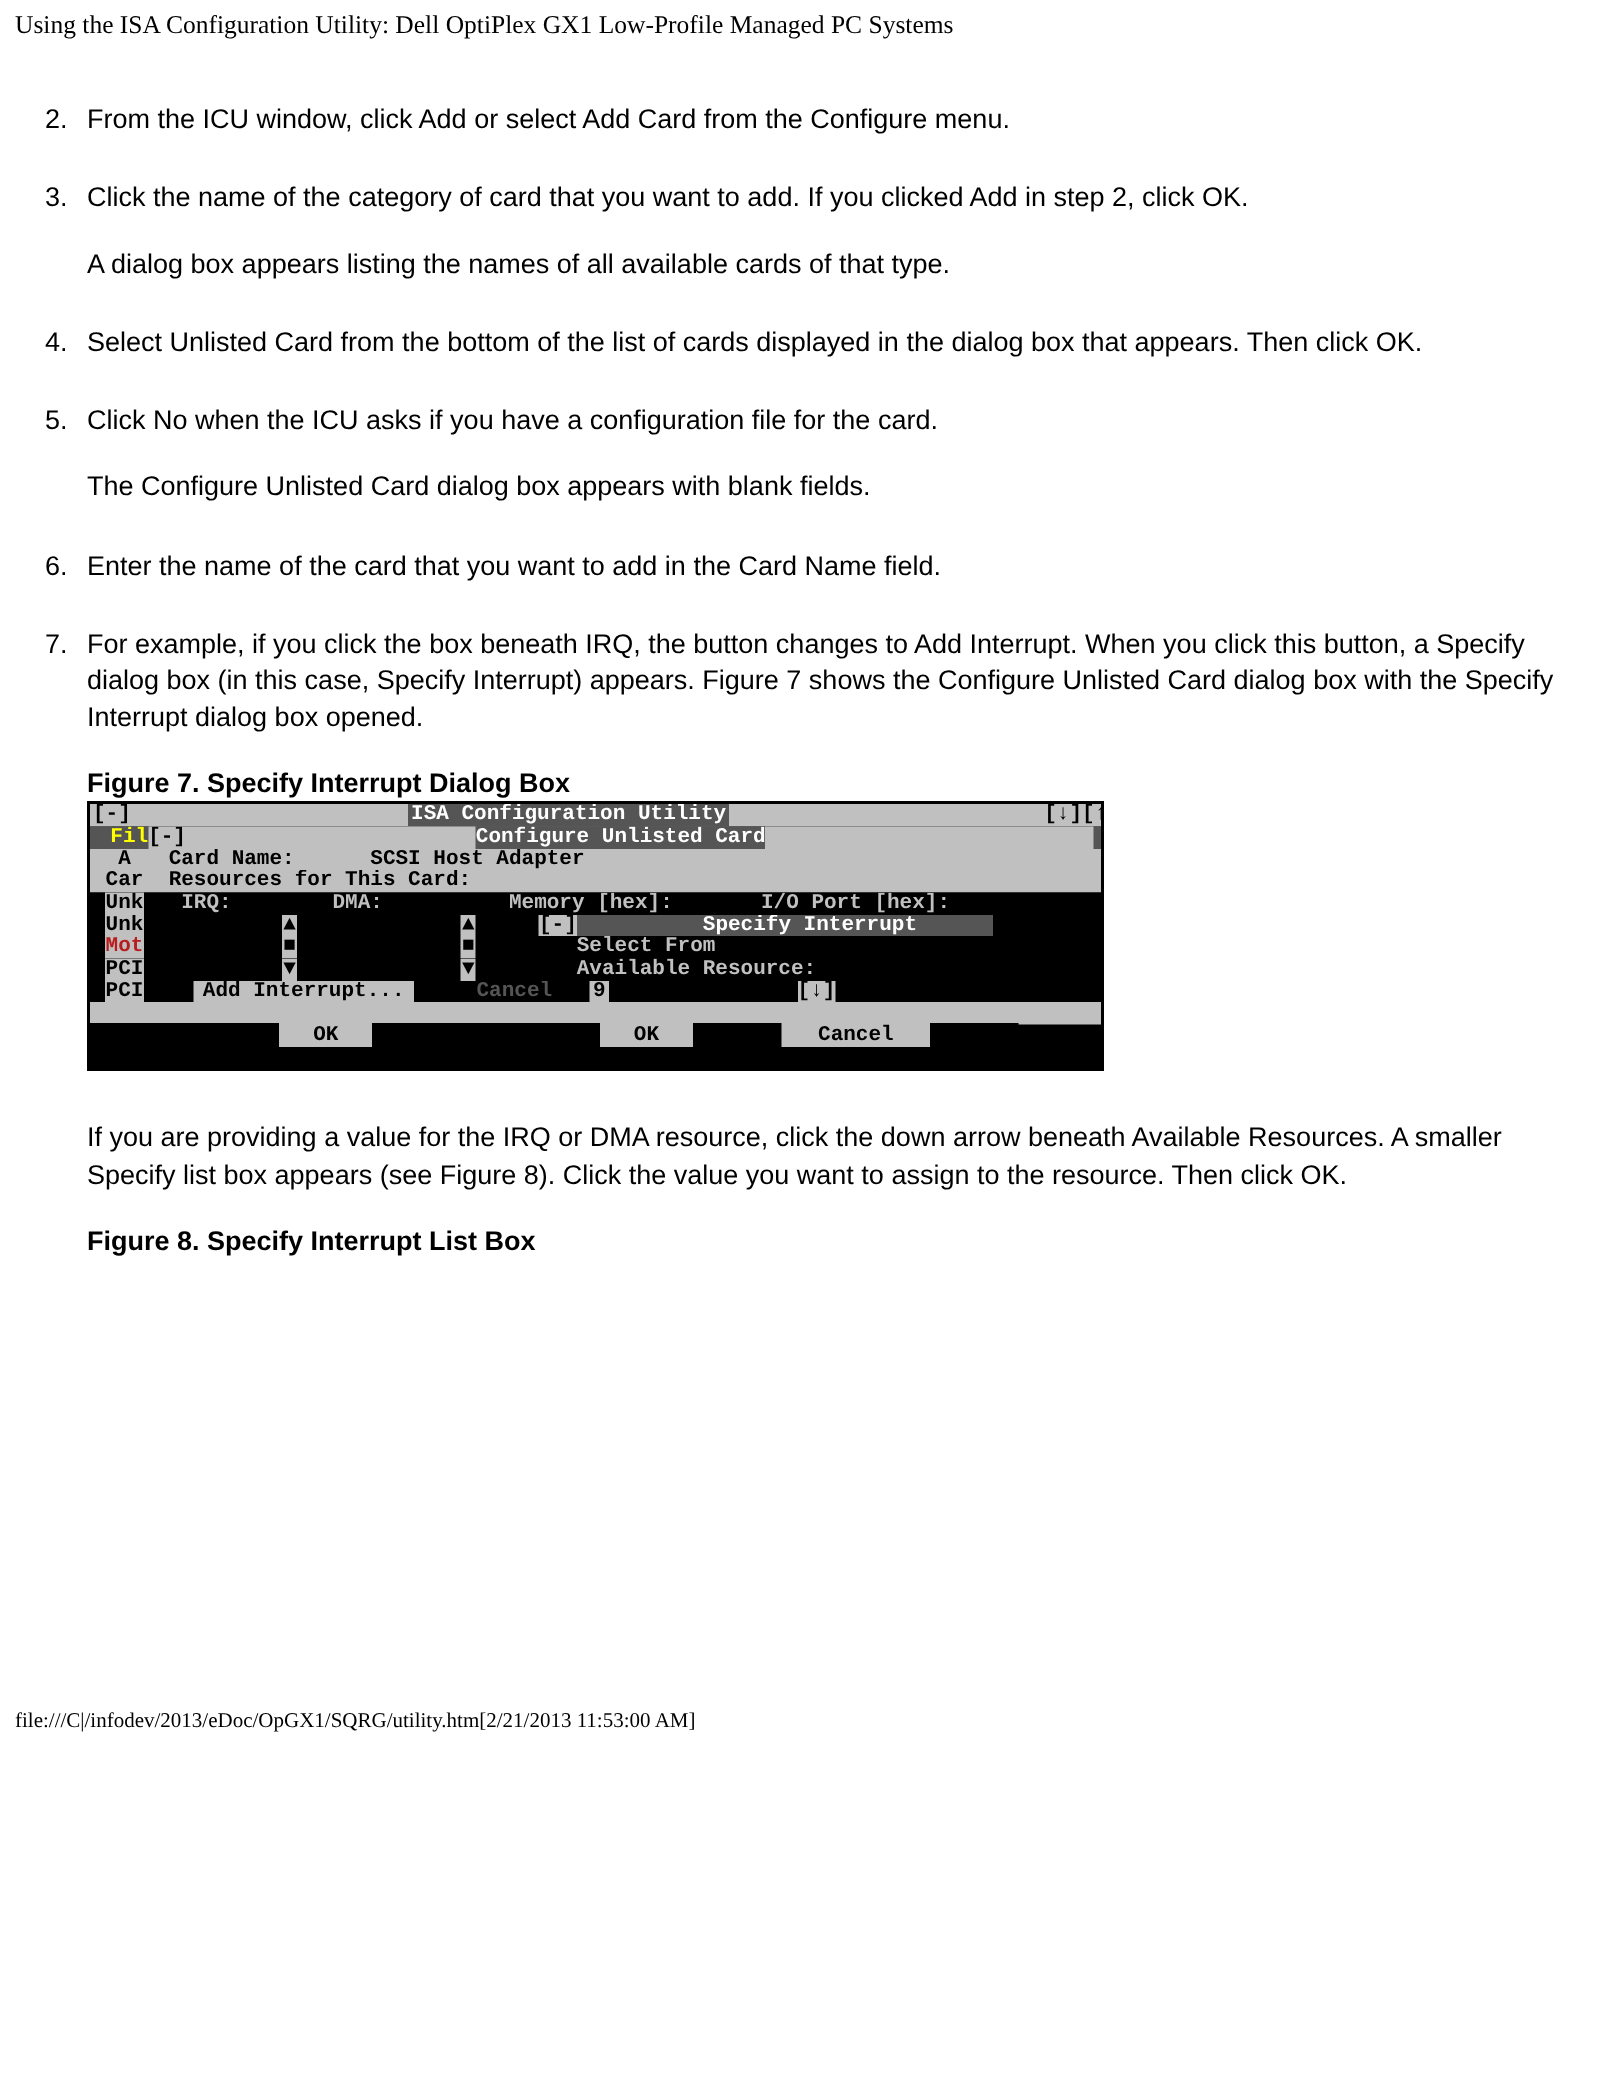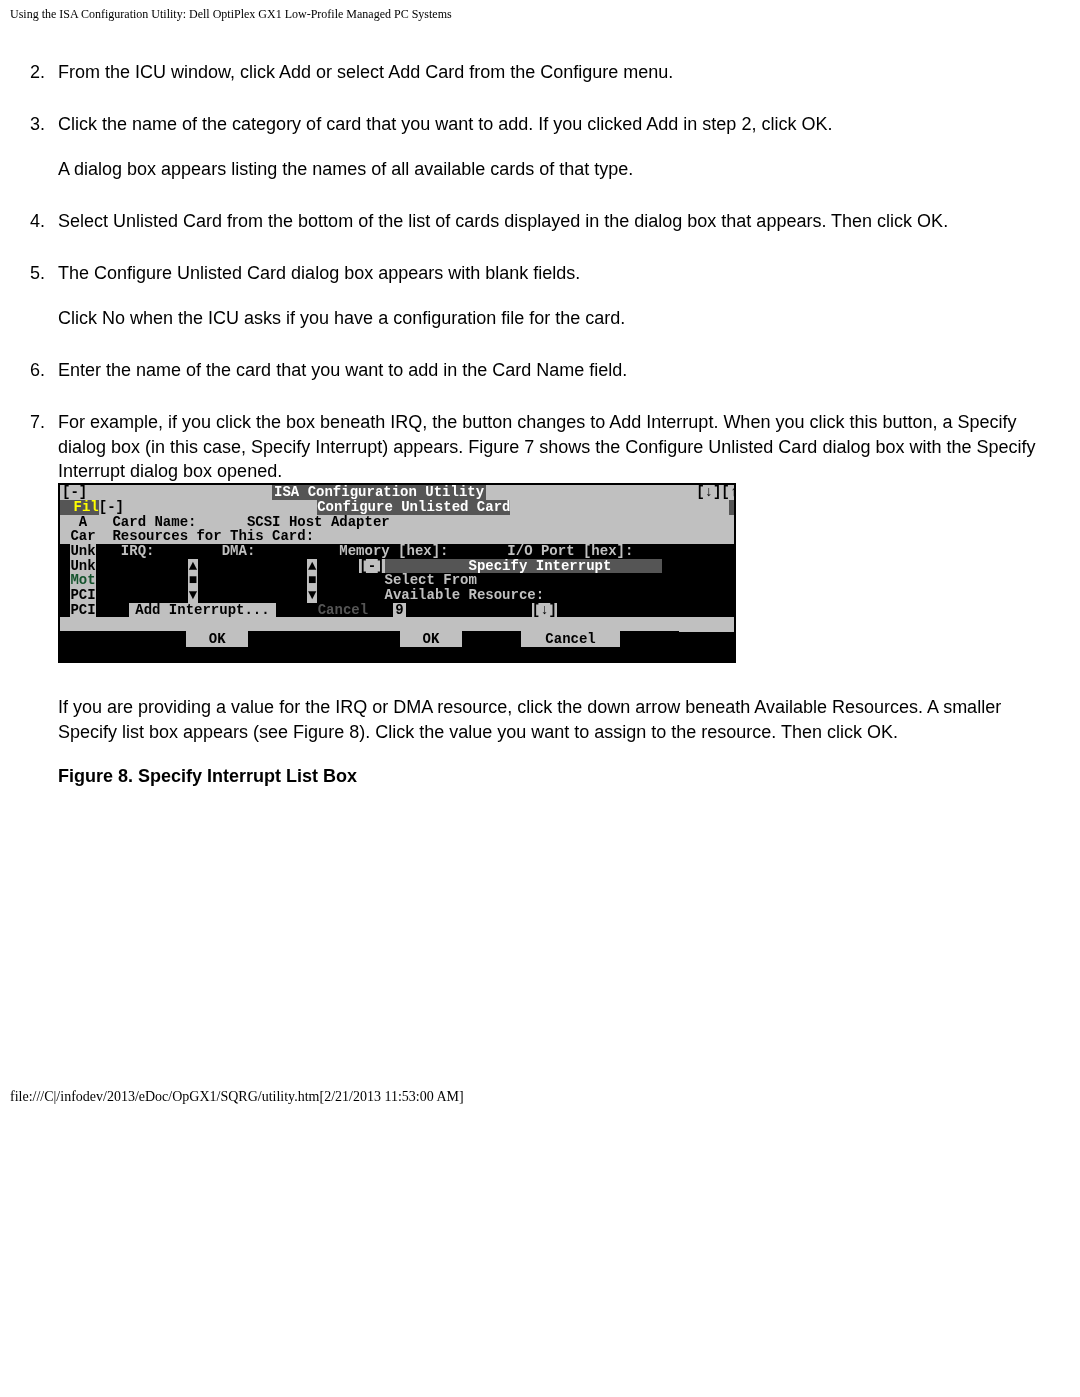--- a/index.html
+++ b/index.html
@@ -12,21 +12,21 @@
     width: 1080px;
     line-height: 1.35;
   }
   .page {
     width: 1080px;
     box-sizing: border-box;
     padding: 0;
   }
   .header-line {
     font-family: "Times New Roman", Times, serif;
-    font-size: 12px;
+    font-size: 17px;
     color: #000;
     padding: 6px 10px 0 10px;
   }
   .content {
     padding: 10px 16px 0 16px;
   }
   ol.steps {
     list-style: none;
     margin: 0;
     padding: 0 0 0 40px;
@@ -96,40 +96,41 @@
         <span class="num">3.</span>
         <p>Click the name of the category of card that you want to add. If you clicked Add in step 2, click OK.</p>
         <p>A dialog box appears listing the names of all available cards of that type.</p>
       </li>
       <li>
         <span class="num">4.</span>
         <p>Select Unlisted Card from the bottom of the list of cards displayed in the dialog box that appears. Then click OK.</p>
       </li>
       <li>
         <span class="num">5.</span>
+        <p>Click No when the ICU asks if you have a configuration file for the card.</p>
         <p>The Configure Unlisted Card dialog box appears with blank fields.</p>
-        <p>Click No when the ICU asks if you have a configuration file for the card.</p>
       </li>
       <li>
         <span class="num">6.</span>
         <p>Enter the name of the card that you want to add in the Card Name field.</p>
       </li>
       <li>
         <span class="num">7.</span>
         <p>For example, if you click the box beneath IRQ, the button changes to Add Interrupt. When you click this button, a Specify dialog box (in this case, Specify Interrupt) appears. Figure 7 shows the Configure Unlisted Card dialog box with the Specify Interrupt dialog box opened.</p>
 
+        <p class="fig-title">Figure 7. Specify Interrupt Dialog Box</p>
 
         <div class="dos">
 <span class="dos-row dos-gray"><span>[-]</span>                      <span class="dos-title" style="background:#555;padding:0 2px">ISA Configuration Utility</span>                         <span>[↓][↑]</span></span>
 <span class="dos-row dos-dark"> <span style="color:#ff0">Fil</span><span style="background:#c0c0c0;color:#000">[-]</span><span style="background:#c0c0c0;color:#000">                       </span><span style="color:#fff">Configure Unlisted Card</span><span style="background:#c0c0c0">                          </span></span>
 <span class="dos-row dos-gray">  <span>A</span>   <span>Card Name:</span>      <span>SCSI Host Adapter</span>                                          </span>
 <span class="dos-row dos-gray"> <span>Car</span>  <span>Resources for This Card:</span>                                                   </span>
 <span class="dos-row dos-black-gray"> <span style="background:#c0c0c0;color:#000">Unk</span>   <span>IRQ:</span>        <span>DMA:</span>          <span>Memory [hex]:</span>       <span>I/O Port [hex]:</span>   </span>
 <span class="dos-row dos-black-gray"> <span style="background:#c0c0c0;color:#000">Unk</span>           <span style="background:#c0c0c0;color:#000" class="tiny-svg-btn">▲</span>             <span style="background:#c0c0c0;color:#000" class="tiny-svg-btn">▲</span>     <span style="background:#c0c0c0;color:#000">[-]</span><span style="background:#555;color:#fff">          <span>Specify Interrupt</span>      </span></span>
-<span class="dos-row dos-black-gray"> <span style="background:#c0c0c0;color:#14532d">Mot</span>           <span style="background:#c0c0c0;color:#000" class="tiny-svg-btn">■</span>             <span style="background:#c0c0c0;color:#000" class="tiny-svg-btn">■</span>        <span>Select From</span>                            </span>
+<span class="dos-row dos-black-gray"> <span style="background:#c0c0c0;color:#b91c1c">Mot</span>           <span style="background:#c0c0c0;color:#000" class="tiny-svg-btn">■</span>             <span style="background:#c0c0c0;color:#000" class="tiny-svg-btn">■</span>        <span>Select From</span>                            </span>
 <span class="dos-row dos-black-gray"> <span style="background:#c0c0c0;color:#000">PCI</span>           <span style="background:#c0c0c0;color:#000" class="tiny-svg-btn">▼</span>             <span style="background:#c0c0c0;color:#000" class="tiny-svg-btn">▼</span>        <span>Available Resource:</span>                    </span>
 <span class="dos-row dos-black-gray"> <span style="background:#c0c0c0;color:#000">PCI</span>    <span class="dos-btn">Add Interrupt...</span>     <span class="dim">Cancel </span>  <span style="background:#c0c0c0;color:#000;padding:0 2px">9</span>               <span style="background:#c0c0c0;color:#000">[↓]</span>        </span>
 <span class="dos-row dos-gray">                                                                                   </span>
 <span class="dos-row" style="background:#000">               <span class="dos-btn">  <span>OK</span>  </span>                  <span class="dos-btn">  <span>OK</span>  </span>       <span class="dos-btn-cancel"> <span>Cancel</span> </span>       </span>
 <span class="dos-row dos-black">                                                                                   </span>
         </div>
 
         <p style="margin-top:32px">If you are providing a value for the IRQ or DMA resource, click the down arrow beneath Available Resources. A smaller Specify list box appears (see Figure 8). Click the value you want to assign to the resource. Then click OK.</p>
 
         <p class="fig-title">Figure 8. Specify Interrupt List Box</p>

